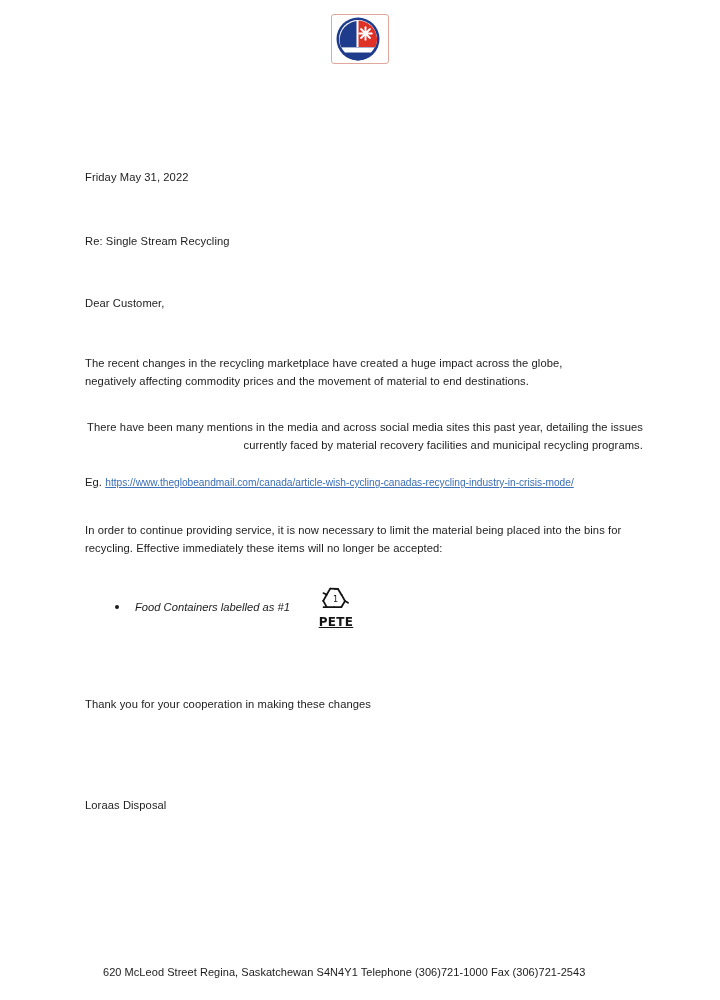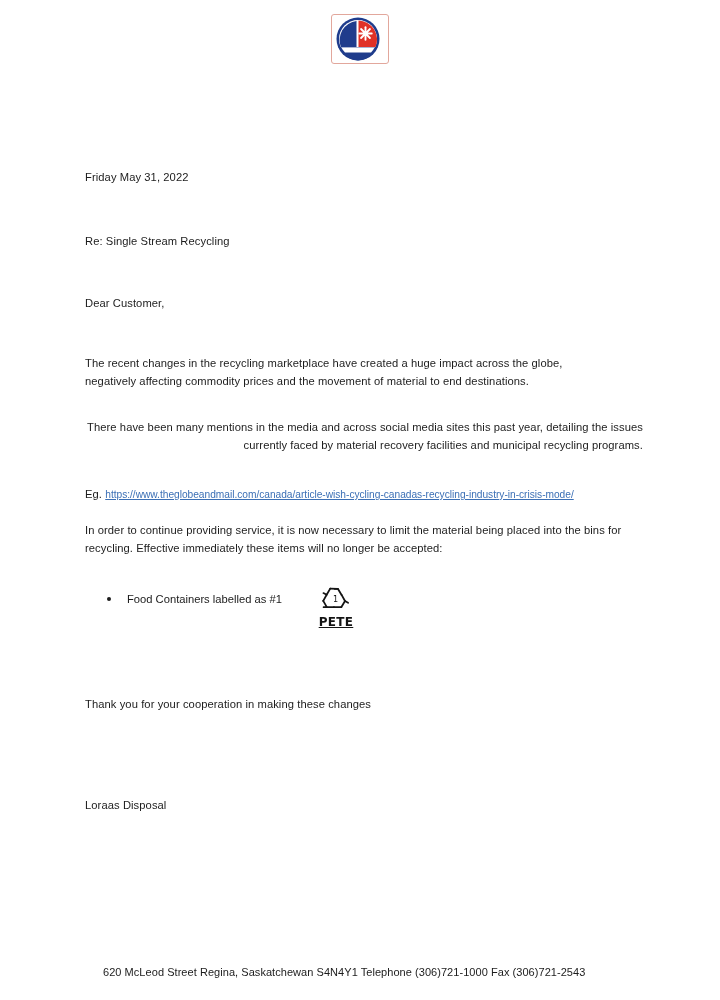--- a/index.html
+++ b/index.html
@@ -76,39 +76,40 @@
     font-size: 11.2px;
     line-height: 1.62;
     color: #1c1c1c;
     letter-spacing: 0.08px;
   }
   .date-line   { position: absolute; top: 168px; }
   .subject-line{ position: absolute; top: 232px; }
   .salutation  { position: absolute; top: 294px; }
   .para-1      { position: absolute; top: 354px; width: 530px; }
   .para-2      { position: absolute; top: 418px; width: 558px; text-align: right; }
-  .eg-line     { position: absolute; top: 485px; white-space: nowrap; text-align: right; }
+  .eg-line     { position: absolute; top: 473px; white-space: nowrap; text-align: right; }
   .para-3      { position: absolute; top: 521px; width: 568px; }
   .bullets     { position: absolute; top: 591px; width: 400px; }
   .thanks      { position: absolute; top: 695px; }
   .signoff     { position: absolute; top: 796px; }
 
   .eg-label { color: #1c1c1c; }
   .link {
     color: #3b6fb5;
     text-decoration: underline;
     font-size: 10.2px;
     letter-spacing: -0.02px;
     cursor: pointer;
   }
 
   ul.bullet-list {
-    margin: 0;
+    margin: 8px;
     padding: 0;
     list-style: none;
+    font-style: italic;
   }
   ul.bullet-list li {
     position: relative;
     padding-left: 42px;
     margin-bottom: 16px;
     font-size: 11.2px;
     line-height: 1.5;
     white-space: nowrap;
   }
   ul.bullet-list li::before {

